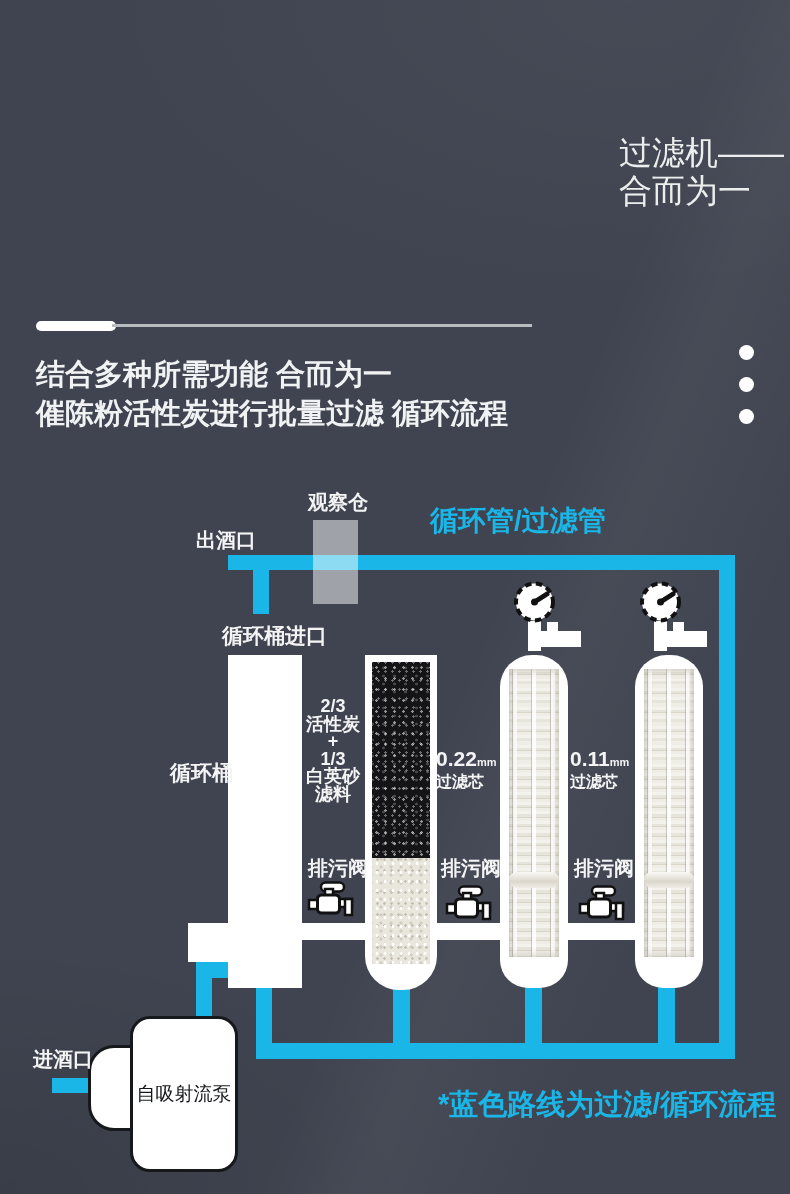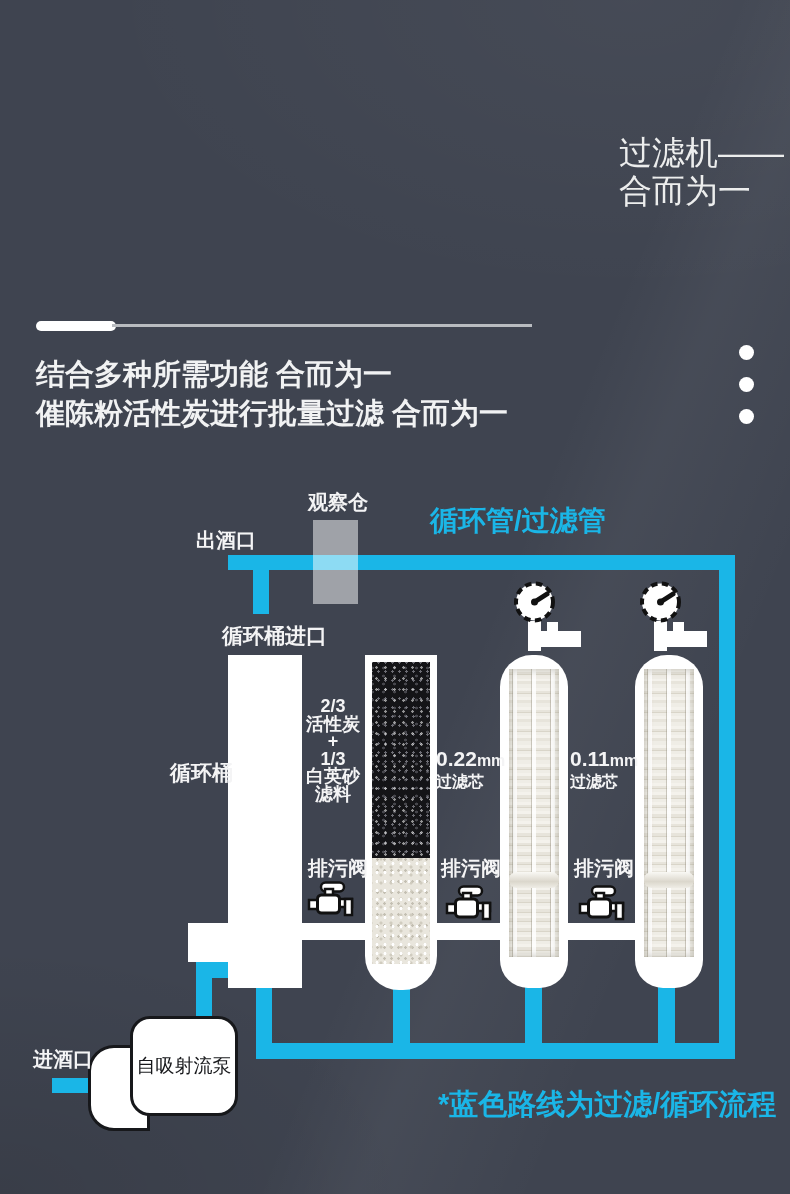--- a/index.html
+++ b/index.html
@@ -49,46 +49,46 @@
     box-shadow:inset 0 0 9px rgba(115,110,95,.45);}
   .seam{position:absolute;z-index:5;left:0;width:100%;height:16px;border-radius:8px/7px;
     background:linear-gradient(180deg,#f9f8f4,#dbd7cc 60%,#efede6);}
   
   .lbl{position:absolute;z-index:6;font-weight:600;color:#f4f4f5;white-space:nowrap;}
   .lbl-accent{color:var(--accent,#1ab6e7);font-weight:800;}
   .media-spec{position:absolute;z-index:6;left:300px;top:698px;width:66px;
     text-align:center;font-size:18px;line-height:17.5px;font-weight:600;color:#f4f4f5;}
   .filter-spec{position:absolute;z-index:6;width:70px;font-weight:600;color:#f4f4f5;}
   .filter-spec .num{font-size:21px;}
-  .filter-spec .unit{font-size:16px;}
+  .filter-spec .unit{font-size:11px;}
   .filter-spec .nm{font-size:16px;line-height:21px;display:block;}
   
   .pump-cap{position:absolute;z-index:3;left:88px;top:1045px;width:62px;height:86px;
     background:#fff;border:3px solid #17181b;border-radius:26px 0 0 26px;box-sizing:border-box;}
-  .pump-body{position:absolute;z-index:4;left:130px;top:1016px;width:108px;height:100px;
+  .pump-body{position:absolute;z-index:4;left:130px;top:1016px;width:108px;height:156px;
     background:#fff;border:3px solid #17181b;border-radius:20px;box-sizing:border-box;
     display:flex;align-items:center;justify-content:center;
     font-size:19px;font-weight:500;color:#17181b;white-space:nowrap;}
   .overlay{position:absolute;z-index:5;left:313px;top:520px;width:45px;height:84px;
     background:rgba(255,255,255,.5);}
   .icon{position:absolute;z-index:6;}
 </style>
 </head>
 <body>
 
 <div class="stage">
 
   <div class="abs brand">
     <div>过滤机——</div>
     <div>合而为一</div>
   </div>
   <div class="abs divider-pill"></div>
   <div class="abs divider-line"></div>
   <div class="abs sub" style="top:351px;">结合多种所需功能 合而为一</div>
-  <div class="abs sub" style="top:390px;">催陈粉活性炭进行批量过滤 合而为一</div>
+  <div class="abs sub" style="top:390px;">催陈粉活性炭进行批量过滤 循环流程</div>
   <div class="abs dot" style="top:345px;"></div>
   <div class="abs dot" style="top:377px;"></div>
   <div class="abs dot" style="top:409px;"></div>
 
   <div class="pipe" style="left:228px;top:555px;width:507px;height:15px;"></div>
   <div class="pipe" style="left:719px;top:555px;width:16px;height:504px;"></div>
   <div class="pipe" style="left:256px;top:1043px;width:479px;height:16px;"></div>
   <div class="pipe" style="left:253px;top:570px;width:16px;height:44px;"></div>
   <div class="pipe" style="left:256px;top:988px;width:16px;height:56px;"></div>
   <div class="pipe" style="left:393px;top:987px;width:17px;height:57px;"></div>

